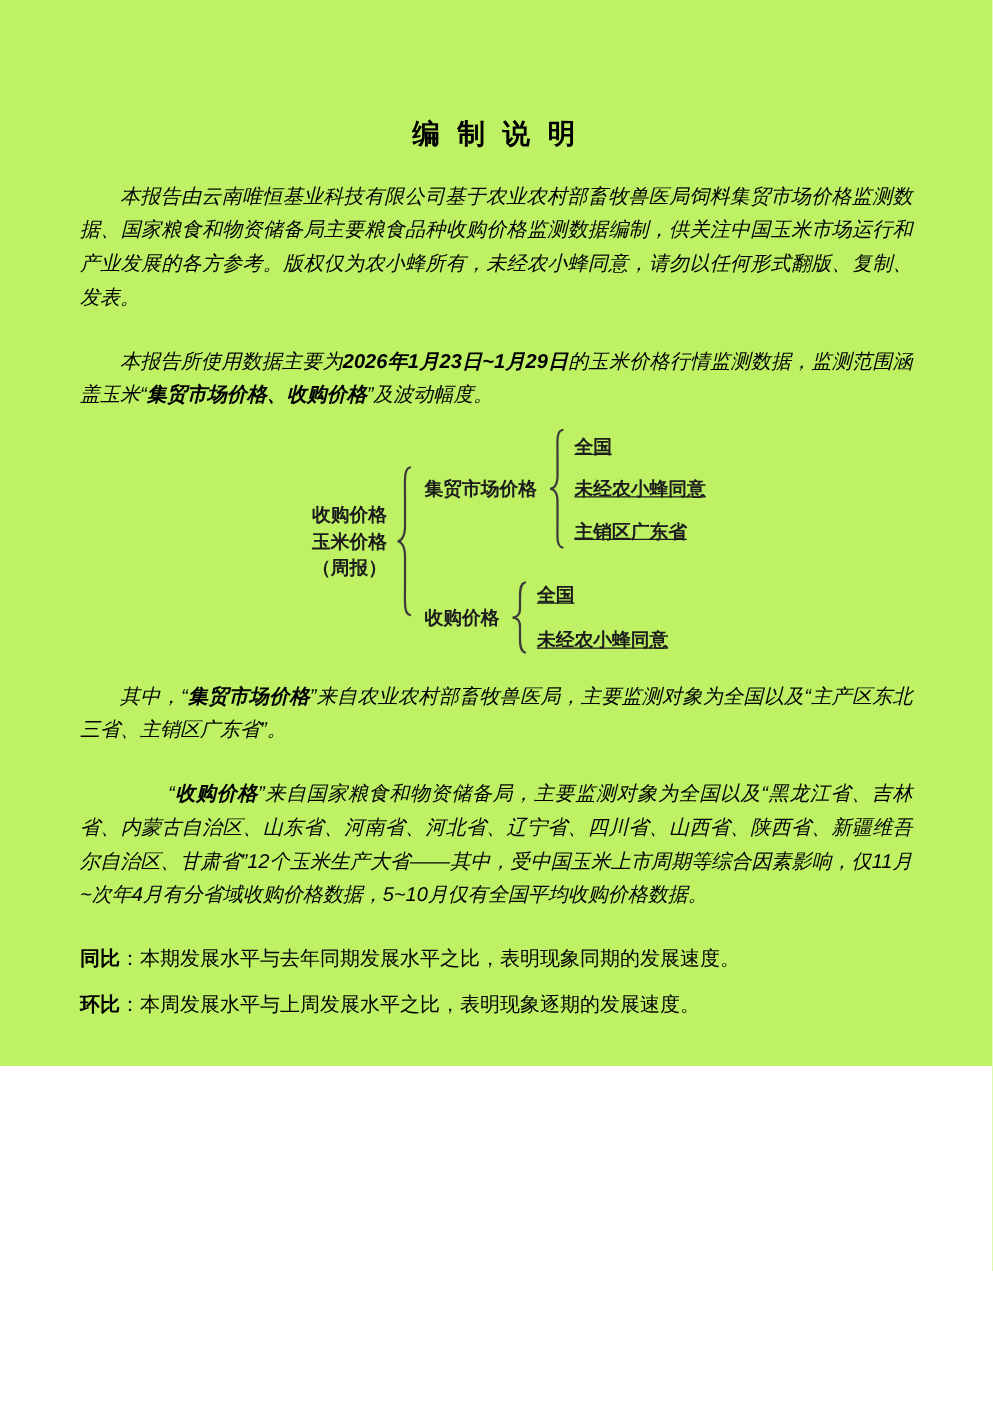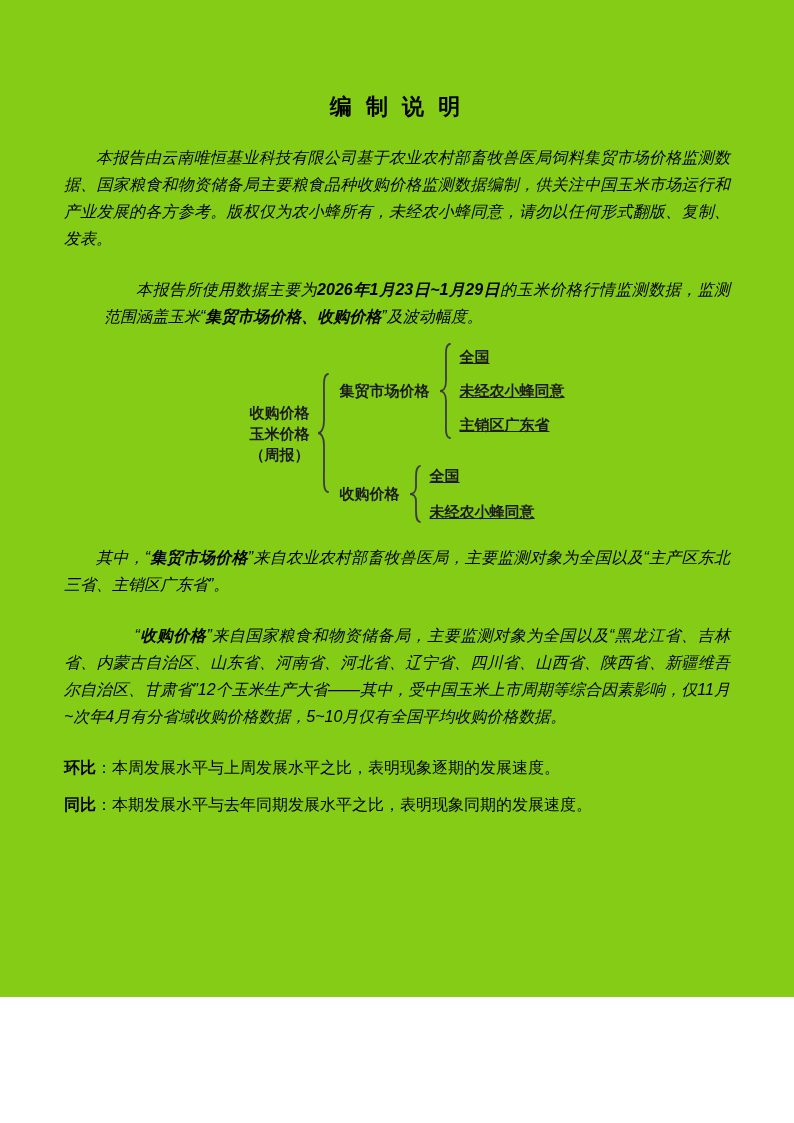--- a/index.html
+++ b/index.html
@@ -1,45 +1,45 @@
 <!DOCTYPE html>
 <html lang="zh"><head>
 <meta charset="utf-8">
 <style>
   html, body { margin: 0; padding: 0; background: #ffffff; }
   body { font-family: "Liberation Sans", sans-serif; color: #000; }
 
   .page {
     position: relative;
     width: 794px;
-    height: 997px;
+    height: 853px;
     box-sizing: border-box;
     padding: 92px 64px 0 64px;
-    background: #84cc16;
+    background: #bef264;
     overflow: hidden;
   }
 
   .doc-title {
     margin: 0 0 22px 0;
     text-align: center;
     font-size: 22px;
     font-weight: 700;
     letter-spacing: 4px;
     line-height: 30px;
   }
 
   .para {
     margin: 0 0 24px 0;
     font-size: 16px;
     line-height: 27px;
     text-align: justify;
     text-indent: 2em;
     font-style: italic;
   }
-  .para.tight { margin-bottom: 12px; margin-left: 40px; }
+  .para.tight { margin-bottom: 12px; }
   .para.deep-indent { text-indent: 4.4em; }
   .para.terms-intro { margin-bottom: 12px; }
   .bold { font-weight: 700; }
 
   
   .diagram {
     display: flex;
     align-items: center;
     justify-content: center;
     transform: translateX(10px);
@@ -124,17 +124,17 @@
         </div>
       </div>
     </div>
   </div>
 
   <p class="para"><span>其中，“</span><span class="bold">集贸市场价格</span><span>”来自农业农村部畜牧兽医局，主要监测对象为全国以及“主产区东北三省、主销区广东省”。</span></p>
 
   <p class="para deep-indent"><span>“</span><span class="bold">收购价格</span><span>”来自国家粮食和物资储备局，主要监测对象为全国以及“黑龙江省、吉林省、内蒙古自治区、山东省、河南省、河北省、辽宁省、四川省、山西省、陕西省、新疆维吾尔自治区、甘肃省”12个玉米生产大省——其中，受中国玉米上市周期等综合因素影响，仅11月~次年4月有分省域收购价格数据，5~10月仅有全国平均收购价格数据。</span></p>
 
 
+  <p class="term-line"><span class="term">同比</span><span>：</span><span>本期发展水平与去年同期发展水平之比，表明现象同期的发展速度。</span></p>
+
   <p class="term-line"><span class="term">环比</span><span>：</span><span>本周发展水平与上周发展水平之比，表明现象逐期的发展速度。</span></p>
-
-  <p class="term-line"><span class="term">同比</span><span>：</span><span>本期发展水平与去年同期发展水平之比，表明现象同期的发展速度。</span></p>
 
 </div>
 
 </body></html>

